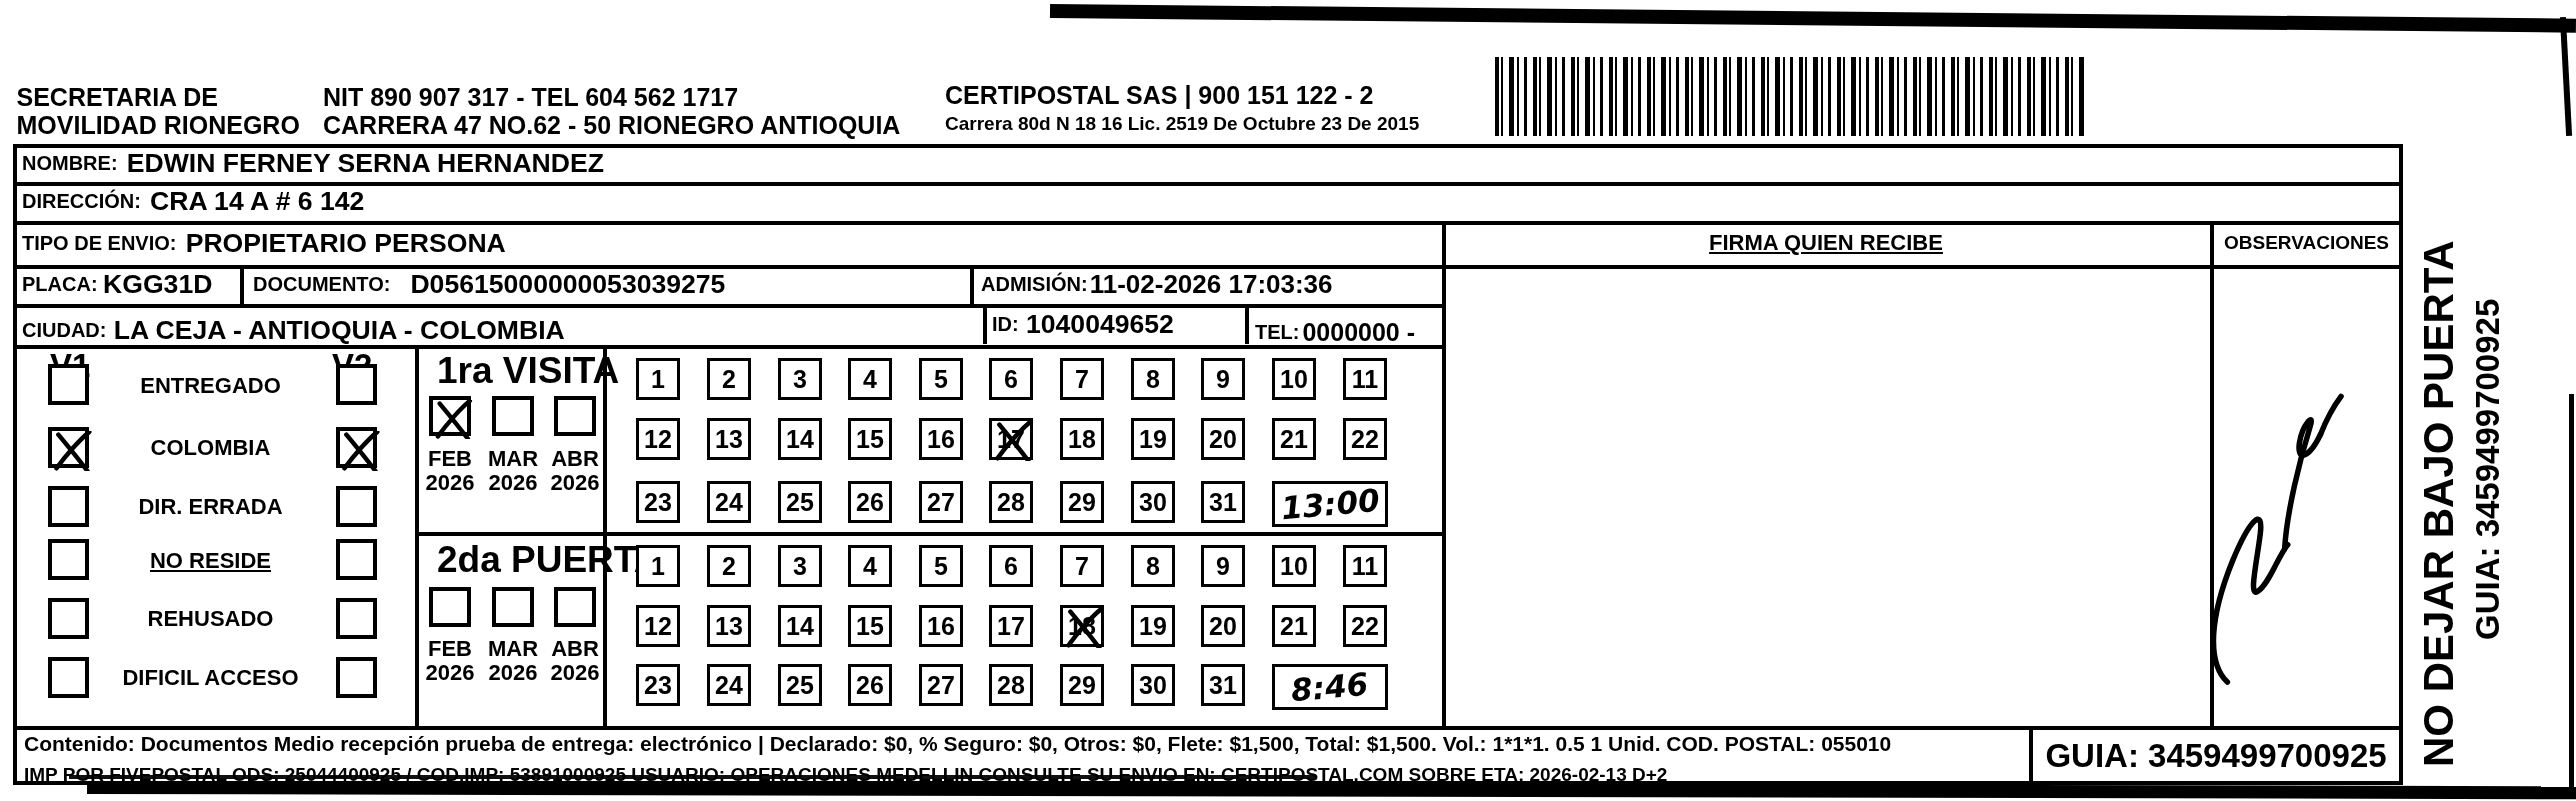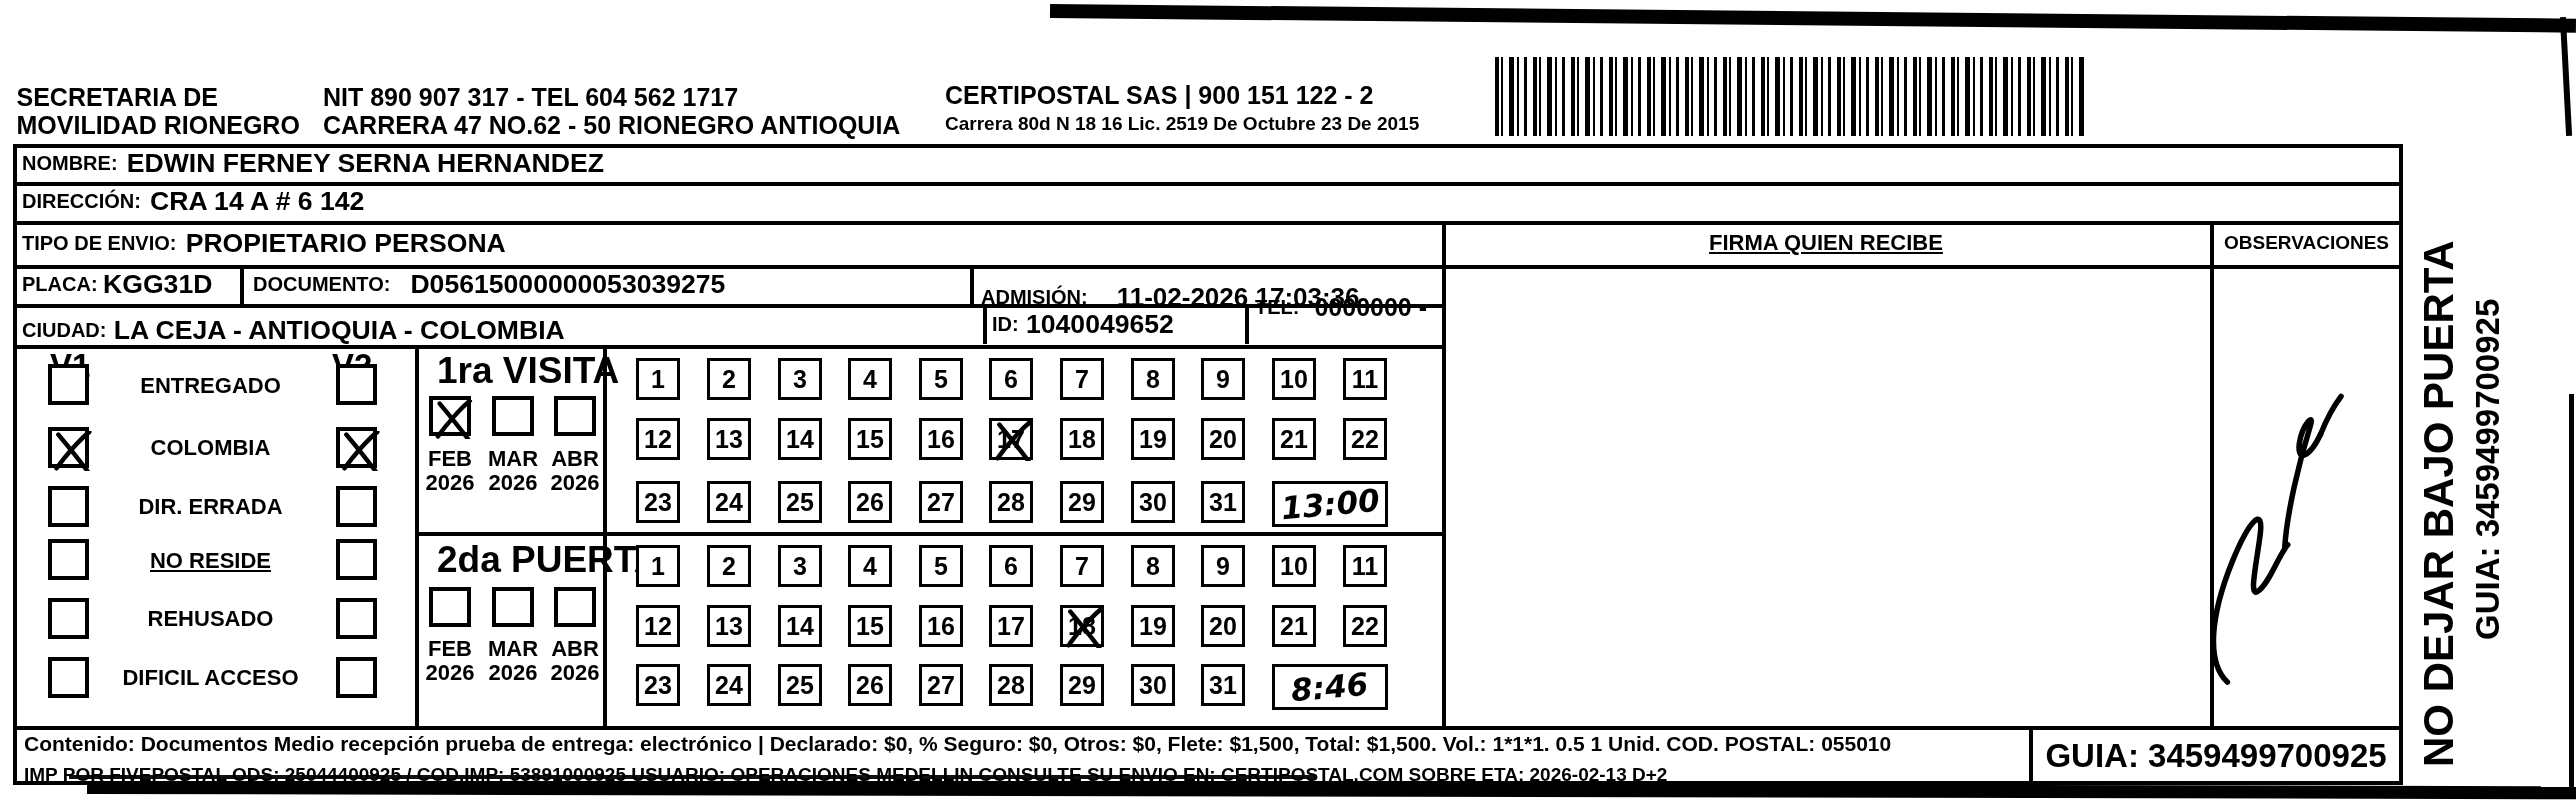--- a/index.html
+++ b/index.html
@@ -97,34 +97,34 @@
   </div>
 
   <div class="abs row-flex" style="left:22px;top:265px;height:39px;gap:5.5px;">
     <span class="lbl">PLACA:</span>
     <span class="val">KGG31D</span>
   </div>
   <div class="abs row-flex" style="left:253px;top:265px;height:39px;gap:20px;">
     <span class="lbl">DOCUMENTO:</span>
     <span class="val">D05615000000053039275</span>
   </div>
-  <div class="abs row-flex" style="left:981px;top:278px;height:39px;gap:29px;">
+  <div class="abs row-flex" style="left:981px;top:265px;height:39px;gap:2px;">
     <span class="lbl">ADMISIÓN:</span>
     <span class="val" style="font-size:26px;">11-02-2026 17:03:36</span>
   </div>
 
   <div class="abs row-flex" style="left:22px;top:304px;height:52px;gap:7.3px;">
     <span class="lbl">CIUDAD:</span>
     <span class="val">LA CEJA - ANTIOQUIA - COLOMBIA</span>
   </div>
   <div class="abs row-flex" style="left:992px;top:304px;height:40px;gap:7.3px;">
     <span class="lbl">ID:</span>
     <span class="val">1040049652</span>
   </div>
-  <div class="abs row-flex" style="left:1255px;top:287px;height:40px;gap:15px;">
+  <div class="abs row-flex" style="left:1255px;top:312px;height:40px;gap:3px;">
     <span class="lbl">TEL:</span>
     <span class="val" style="font-size:25px;">0000000 -</span>
   </div>
 
   <div class="abs" id="status-box" style="left:13px;top:345px;width:402px;height:381px;">
     <span class="abs vh" style="left:37px;top:1.8px;">V1</span>
     <span class="abs vh" style="left:319px;top:1.8px;">V2</span>
   <div class="cb" style="left: 35px; top: 19px; width: 41px; height: 41px; position: absolute;"></div>
       <div class="statuslbl" style="left: 83px; top: 27.5px; width: 229px;">ENTREGADO</div>
       <div class="cb" style="left: 323px; top: 19px; width: 41px; height: 41px; position: absolute;"></div>

